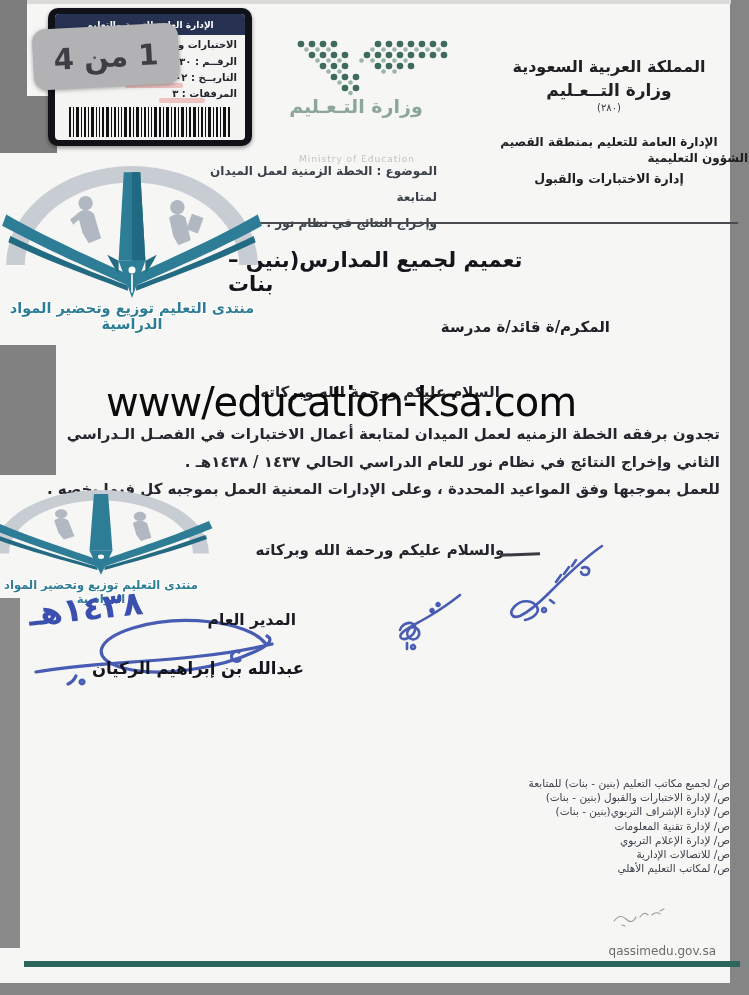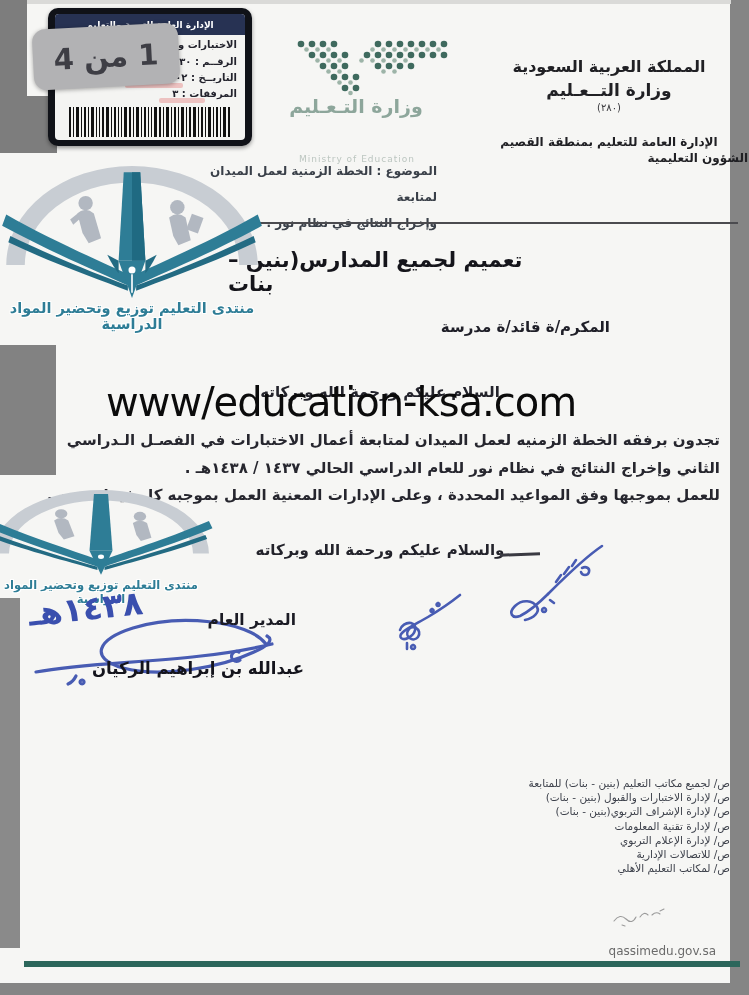--- a/index.html
+++ b/index.html
@@ -40,21 +40,21 @@
              font-weight:bold;color:#15151b;}
   #addressee{left:330px;top:318px;width:280px;direction:rtl;text-align:right;font-size:15px;
              font-weight:bold;color:#1f1f28;}
   #greeting{left:222px;top:383px;width:316px;text-align:center;direction:rtl;font-size:15px;
             font-weight:bold;color:#23232b;}
   
   #wm-url{left:106px;top:379px;width:556px;text-align:left;font-size:40px;color:#0b0b0b;
           letter-spacing:-1px;z-index:30;font-family:"DejaVu Sans",sans-serif;}
   
   #body-text{left:30px;top:421px;width:690px;direction:rtl;text-align:right;font-size:15px;
-             font-weight:600;color:#26262e;line-height:27.5px;margin-top:6px;}
+             font-weight:600;color:#26262e;line-height:27.5px;}
   
   .forumlogo{z-index:20;}
   .forum-caption{direction:rtl;text-align:center;font-weight:bold;color:#2e7d96;
      text-shadow:-1px -1px 0 #fff,1px -1px 0 #fff,-1px 1px 0 #fff,1px 1px 0 #fff,0 0 2px #fff;}
   
   #closing{left:222px;top:541px;width:316px;text-align:center;direction:rtl;font-size:15px;
            font-weight:bold;color:#23232b;}
   #closing-dash{left:500px;top:553px;width:40px;height:2.5px;background:#3a3a42;transform:rotate(-2deg);}
   #hand-year{left:28px;top:586px;width:170px;direction:rtl;text-align:left;font-size:33px;
              font-weight:bold;color:#3a4fae;transform:rotate(-6deg);z-index:25;}
@@ -211,20 +211,21 @@
   </svg>
   <div id="moe-word" class="abs">وزارة التـعـليم</div>
   <div id="moe-sub" class="abs">Ministry of Education</div>
 
   <div id="letterhead" class="abs">
     <div id="lh1">المملكة العربية السعودية</div>
     <div id="lh2">وزارة التــعـليم</div>
     <div id="lh3">(٢٨٠)</div>
     <div id="lh4">الإدارة العامة للتعليم بمنطقة القصيم</div>
     <div id="lh5">الشؤون التعليمية</div>
+    <div id="lh6">إدارة الاختبارات والقبول</div>
   </div>
 
   <div id="subject" class="abs">
     <div>الموضوع : الخطة الزمنية لعمل الميدان لمتابعة</div>
     <div>وإخراج النتائج في نظام نور .</div>
   </div>
 
   <div id="rule" class="abs"></div>
   <div id="doc-title" class="abs">تعميم لجميع المدارس(بنين – بنات</div>
   <div id="addressee" class="abs">المكرم/ة قائد/ة مدرسة</div>

